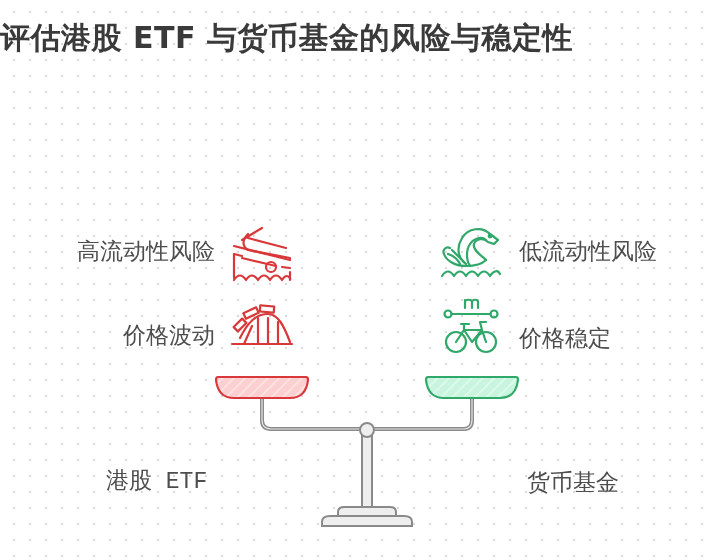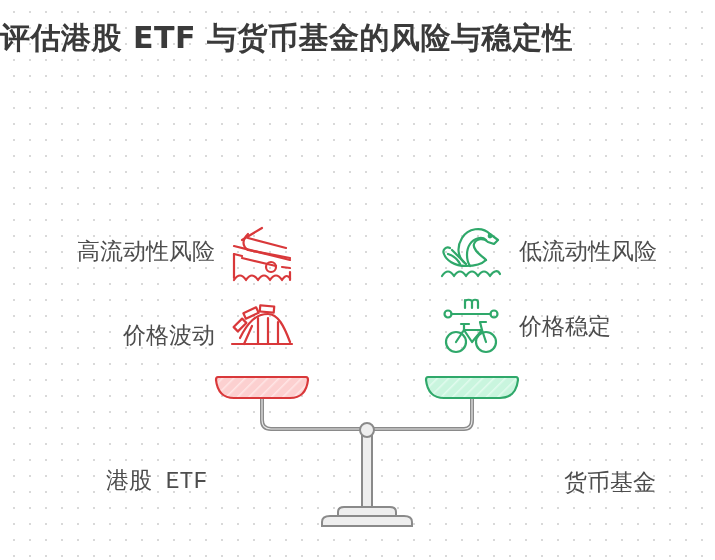--- a/index.html
+++ b/index.html
@@ -48,24 +48,24 @@
   </style>
 </head>
 <body>
 
 <div class="title">评估港股 ETF 与货币基金的风险与稳定性</div>
 
 <div class="label right-align" style="right:500px; top:236px;">高流动性风险</div>
 <div class="label right-align" style="right:500px; top:311px;margin-top:9px;">价格波动</div>
 
 <div class="label" style="left:519px; top:236px;">低流动性风险</div>
-<div class="label" style="left:519px; top:311px;">价格稳定</div>
+<div class="label" style="left:519px; top:323px;">价格稳定</div>
 
 <div class="label" style="left:106px; top:467px;font-family:Liberation Mono, monospace;">港股 ETF</div>
-<div class="label" style="left:527px; top:467px;margin-left:37px;">货币基金</div>
+<div class="label" style="left:527px; top:467px;">货币基金</div>
 
 <svg class="icon" style="left:228px; top:220px;" width="66" height="64" viewBox="0 0 66 64" fill="none" stroke="#d9383a" stroke-width="2.2" stroke-linecap="round" stroke-linejoin="round">
   <path d="M14 20 L34 8"></path>
   <path d="M20 14 C14 20 14 26 20 30 L62 38"></path>
   <path d="M20 18 L58 28"></path>
   <path d="M6 26 L62 40"></path>
   <circle cx="43" cy="47" r="5"></circle>
   <path d="M14 38 L48 46"></path>
   <path d="M54 47 L62 48"></path>
   <path d="M6 34 L6 58"></path>

